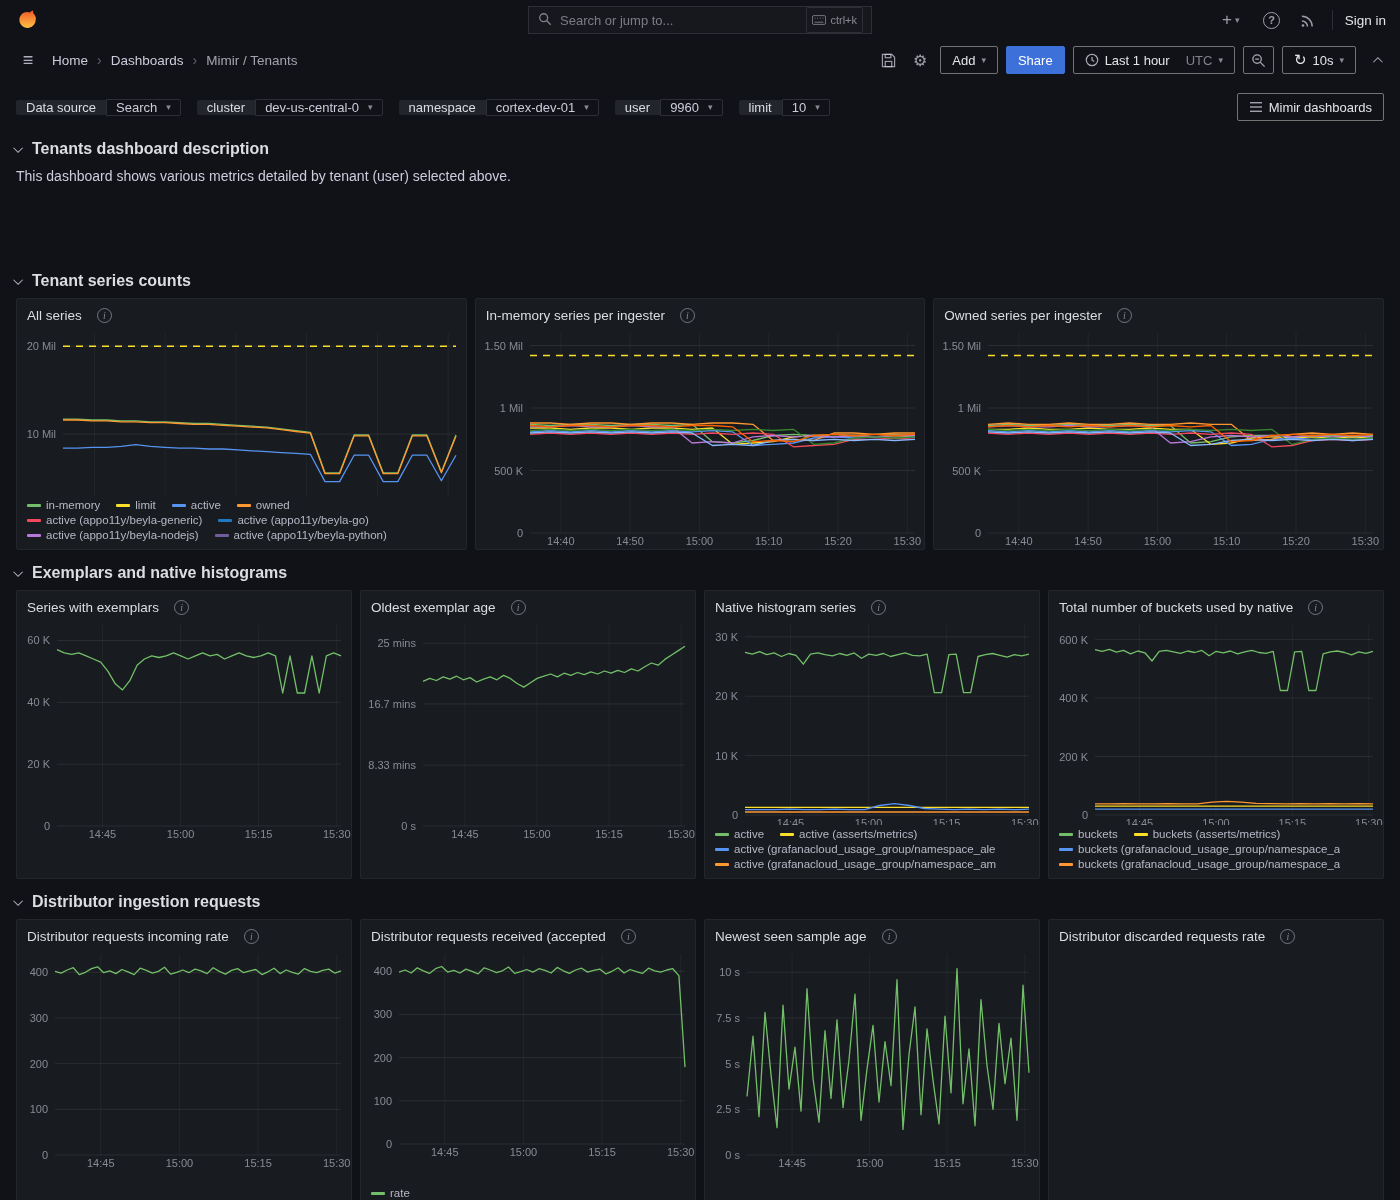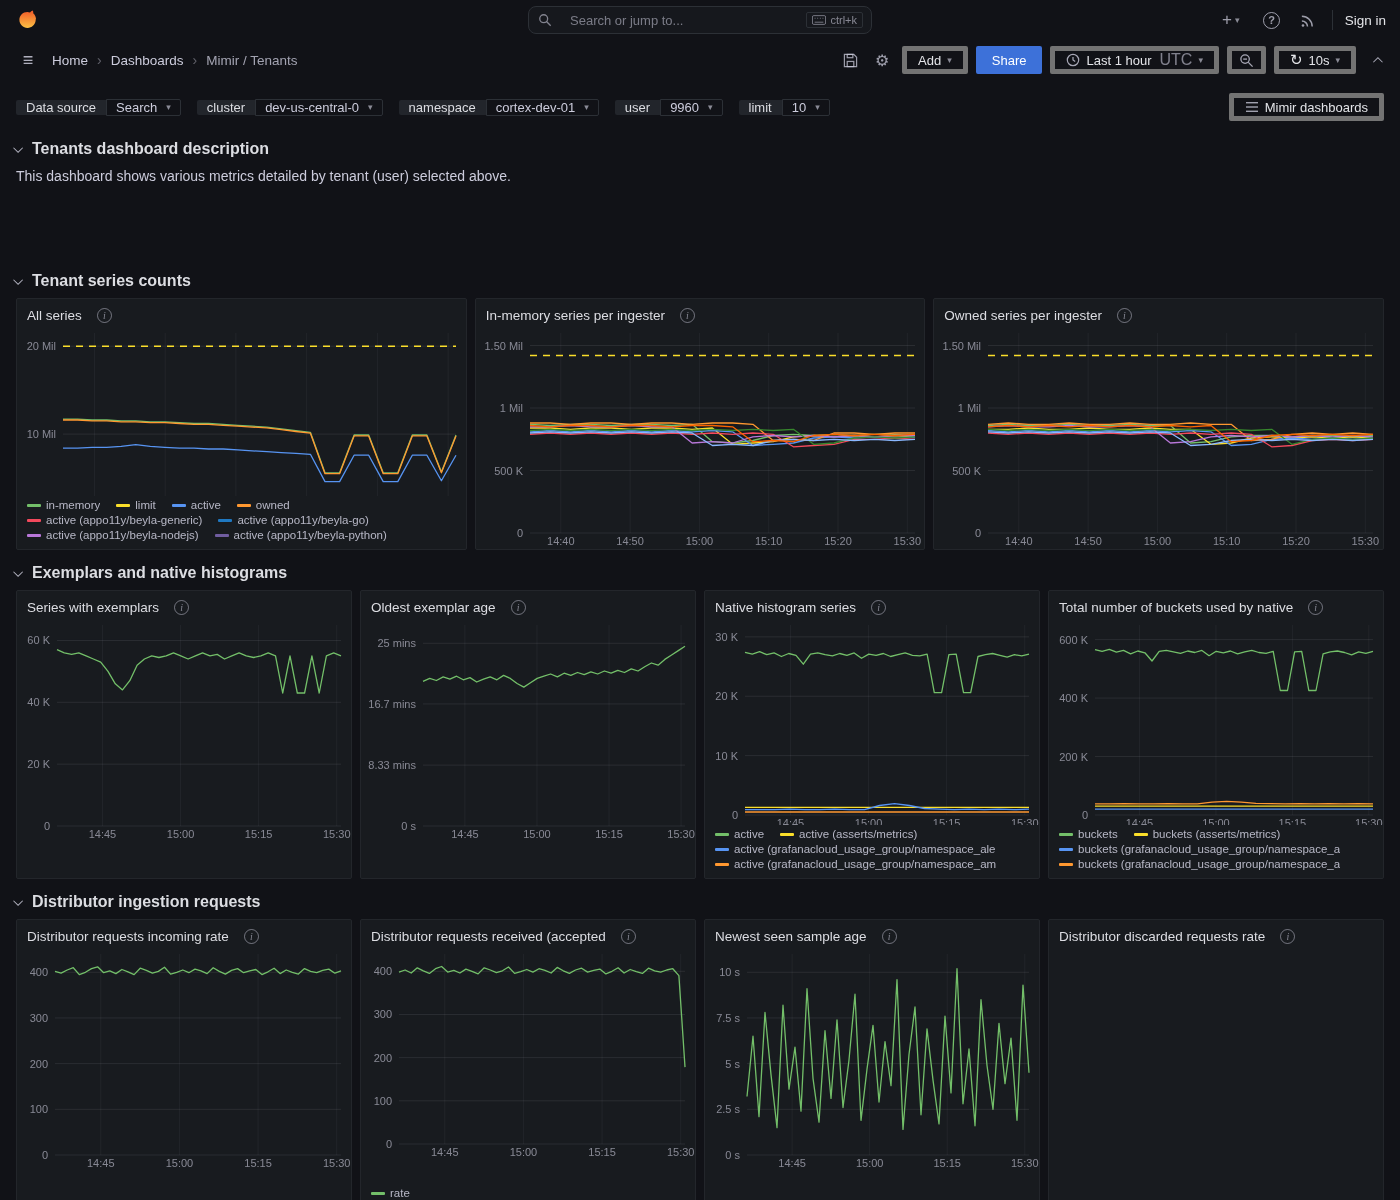--- a/index.html
+++ b/index.html
@@ -4,44 +4,44 @@
 <style>
   *{box-sizing:border-box;margin:0;padding:0}
   html,body{width:1400px;height:1200px;overflow:hidden}
   body{background:#111217;color:#ccccdc;font-family:"Liberation Sans",sans-serif;font-size:14px}
   a{text-decoration:none;color:#ccccdc}
 
   
   .topnav{height:40px;display:flex;align-items:center;padding:0 14px;position:relative;gap:8px}
   .logo{width:26px;height:26px;display:flex;align-items:center;justify-content:center;cursor:pointer}
   .search-wrap{position:absolute;left:50%;top:50%;transform:translate(-50%,-50%);width:344px;height:28px;
-    background:#16181d;border:1px solid #2c3036;border-radius:8px;display:flex;align-items:center;padding:0 8px;gap:17px}
+    background:#16181d;border:1px solid #2c3036;border-radius:0;display:flex;padding:0 8px;gap:7px}
   .search-wrap input{flex:1;background:transparent;border:none;outline:none;color:#ccccdc;font:inherit;font-size:13px;min-width:0}
   .search-wrap input::placeholder{color:rgba(204,204,220,0.55)}
   .kbd{display:flex;align-items:center;gap:4px;border:1px solid #2c3036;border-radius:2px;padding:1px 5px;
     font-size:11px;color:rgba(204,204,220,0.62);white-space:nowrap}
   .topnav-right{margin-left:auto;display:flex;align-items:center;gap:12px}
   .ticon{display:inline-flex;align-items:center;justify-content:center;color:rgba(204,204,220,0.75);
     width:24px;height:24px;cursor:pointer;font-size:15px}
   .qcircle{width:17px;height:17px;border:1.4px solid rgba(204,204,220,0.75);border-radius:50%;
     font-size:11px;display:inline-flex;align-items:center;justify-content:center;font-weight:700}
   .vdiv{width:1px;height:20px;background:#2c3036}
   .signin{font-size:13.5px;color:#e3e4e8;cursor:pointer}
   .caret{font-size:9px;color:rgba(204,204,220,0.65)}
 
   
   .navbar{height:40px;display:flex;align-items:center;padding:0 12px 0 16px;gap:12px}
   .breadcrumb{display:flex;align-items:center;gap:9px;font-size:13.5px}
   .breadcrumb .sep{color:rgba(204,204,220,0.42);font-size:14px}
   .breadcrumb .current{color:rgba(204,204,220,0.78)}
   .nav-actions{margin-left:auto;display:flex;align-items:center;gap:8px}
   .btn{display:inline-flex;align-items:center;gap:6px;height:28px;padding:0 11px;border-radius:2px;font-size:13px;
-    color:#e3e4e8;border:5px solid #737373;background:transparent;cursor:pointer;white-space:nowrap}
+    color:#e3e4e8;border:1px solid #737373;background:transparent;cursor:pointer;white-space:nowrap}
   .btn-primary{background:#3d71d9;border-color:#3d71d9;color:#fff}
-  .btn .utc{font-size:16px;color:rgba(204,204,220,0.6);margin-left:2px}
+  .btn .utc{font-size:13px;color:rgba(204,204,220,0.6);margin-left:10px}
   .chev{display:inline-block;width:7px;height:7px;border-left:1.6px solid rgba(204,204,220,0.8);
     border-bottom:1.6px solid rgba(204,204,220,0.8)}
   .chev.down{transform:rotate(-45deg) translateY(-2px)}
   .chev.up{transform:rotate(135deg) translateY(-2px)}
 
   
   .filters{display:flex;align-items:center;gap:16px;padding:12px 16px 4px}
   .filter{display:flex;align-items:center;height:30px}
   .filter-label{display:flex;align-items:center;background:#22252b;padding:0 10px;font-size:13px;color:#dcdde2;
     border-radius:2px 0 0 2px;white-space:nowrap}

